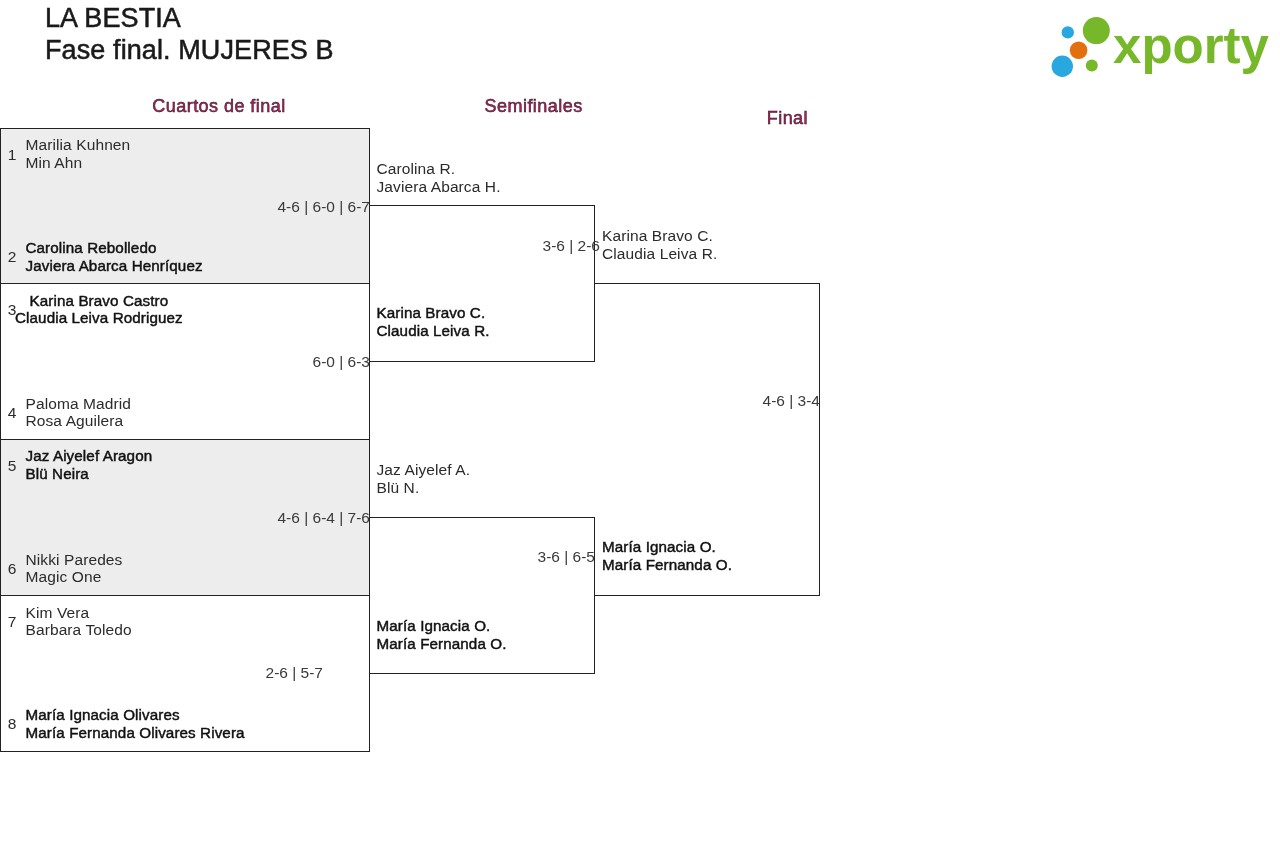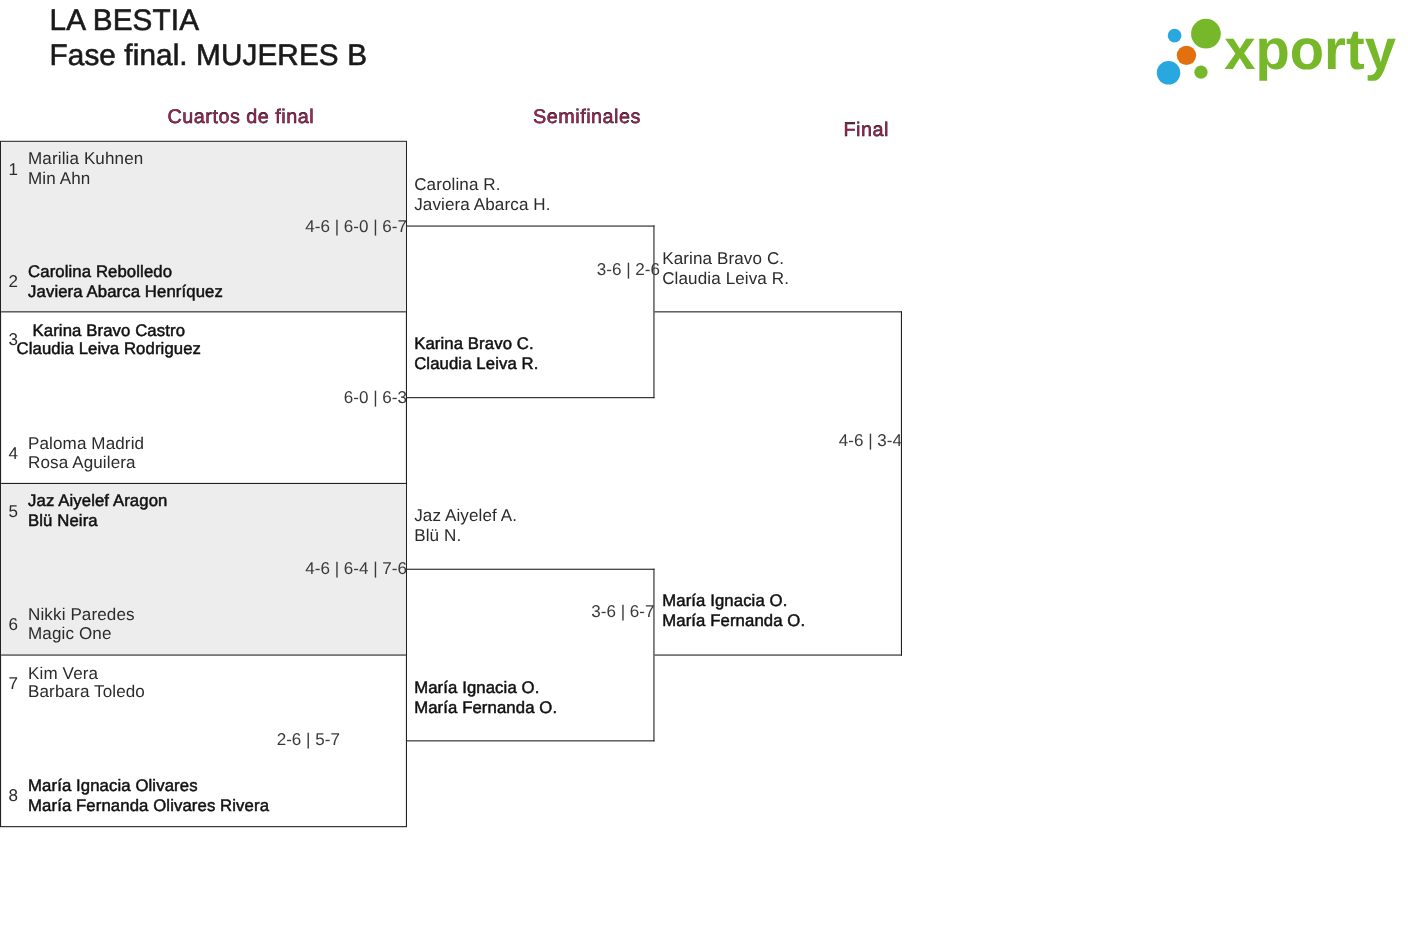--- a/index.html
+++ b/index.html
@@ -59,27 +59,27 @@
   <div class="abs team" style="left:25.5px;top:394.5px;">Paloma Madrid<br>Rosa Aguilera</div>
 
   <div class="abs seed" style="left:5px;top:456.6px;">5</div>
   <div class="abs team w" style="left:25.5px;top:447.3px;">Jaz Aiyelef Aragon<br>Blü Neira</div>
   <div class="abs score" style="left:0px;top:509.3px;width:370px;">4-6 | 6-4 | 7-6</div>
   <div class="abs seed" style="left:5px;top:559.5px;">6</div>
   <div class="abs team" style="left:25.5px;top:550.5px;">Nikki Paredes<br>Magic One</div>
 
   <div class="abs seed" style="left:5px;top:612.5px;">7</div>
   <div class="abs team" style="left:25.5px;top:603.6px;">Kim Vera<br>Barbara Toledo</div>
-  <div class="abs score" style="left:1px;top:664.3px;width:308px;">2-6 | 5-7</div>
+  <div class="abs score" style="left:15px;top:664.3px;width:308px;">2-6 | 5-7</div>
   <div class="abs seed" style="left:5px;top:715.4px;">8</div>
   <div class="abs team w" style="left:25.5px;top:706.3px;">María Ignacia Olivares<br>María Fernanda Olivares Rivera</div>
 
   <div class="abs team" style="left:376.5px;top:149.4px;margin-top:11px;">Carolina R.<br>Javiera Abarca H.</div>
   <div class="abs score" style="left:375px;top:236.8px;width:225px;">3-6 | 2-6</div>
   <div class="abs team w" style="left:376.5px;top:304.4px;">Karina Bravo C.<br>Claudia Leiva R.</div>
 
   <div class="abs team" style="left:376.5px;top:460.9px;">Jaz Aiyelef A.<br>Blü N.</div>
-  <div class="abs score" style="left:370px;top:548.4px;width:225px;">3-6 | 6-7</div>
+  <div class="abs score" style="left:370px;top:548.4px;width:225px;">3-6 | 6-5</div>
   <div class="abs team w" style="left:376.5px;top:617px;">María Ignacia O.<br>María Fernanda O.</div>
 
   <div class="abs team" style="left:602px;top:226.85px;">Karina Bravo C.<br>Claudia Leiva R.</div>
   <div class="abs score" style="left:595px;top:392px;width:225px;">4-6 | 3-4</div>
   <div class="abs team w" style="left:602px;top:538.1px;">María Ignacia O.<br>María Fernanda O.</div>
 
 </body></html>

